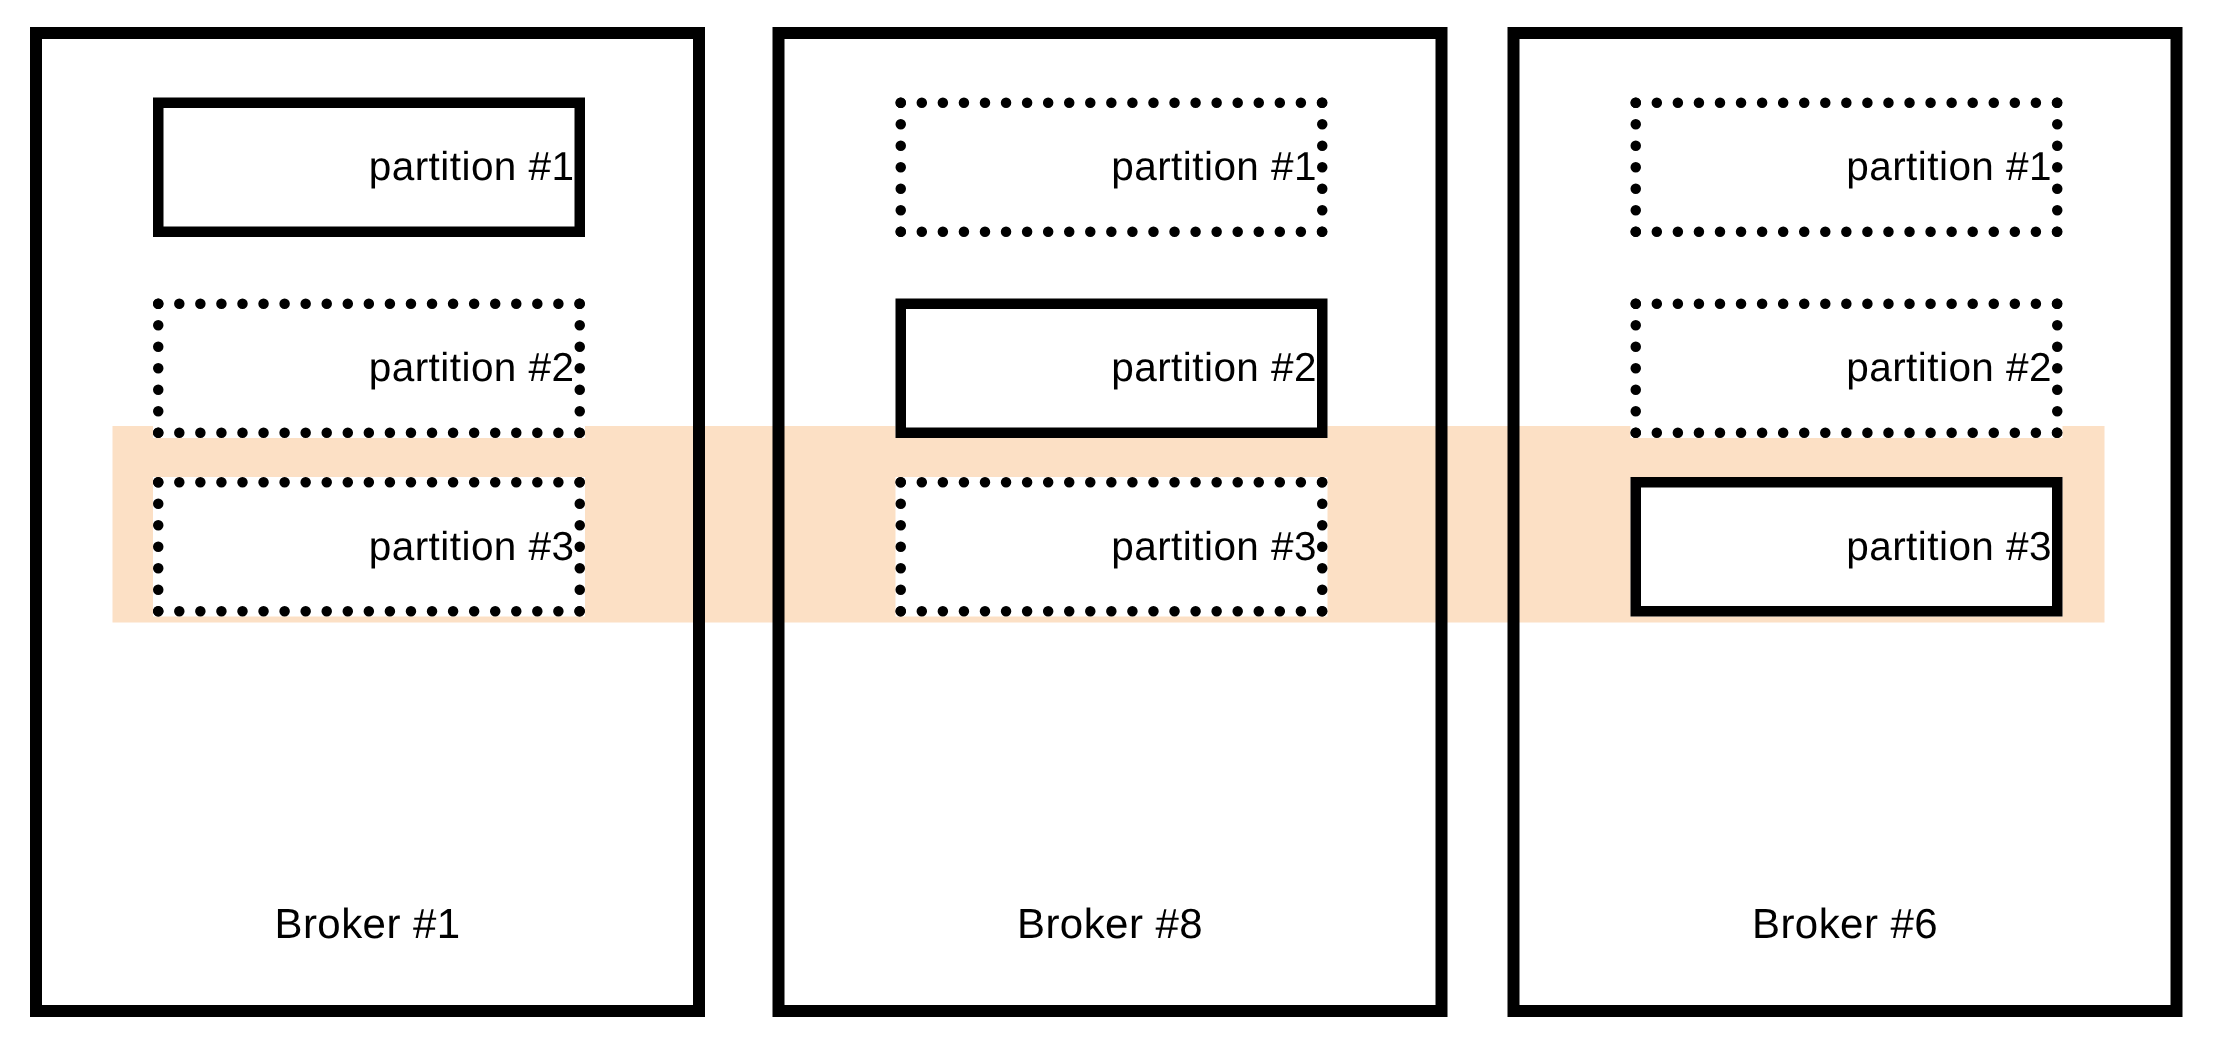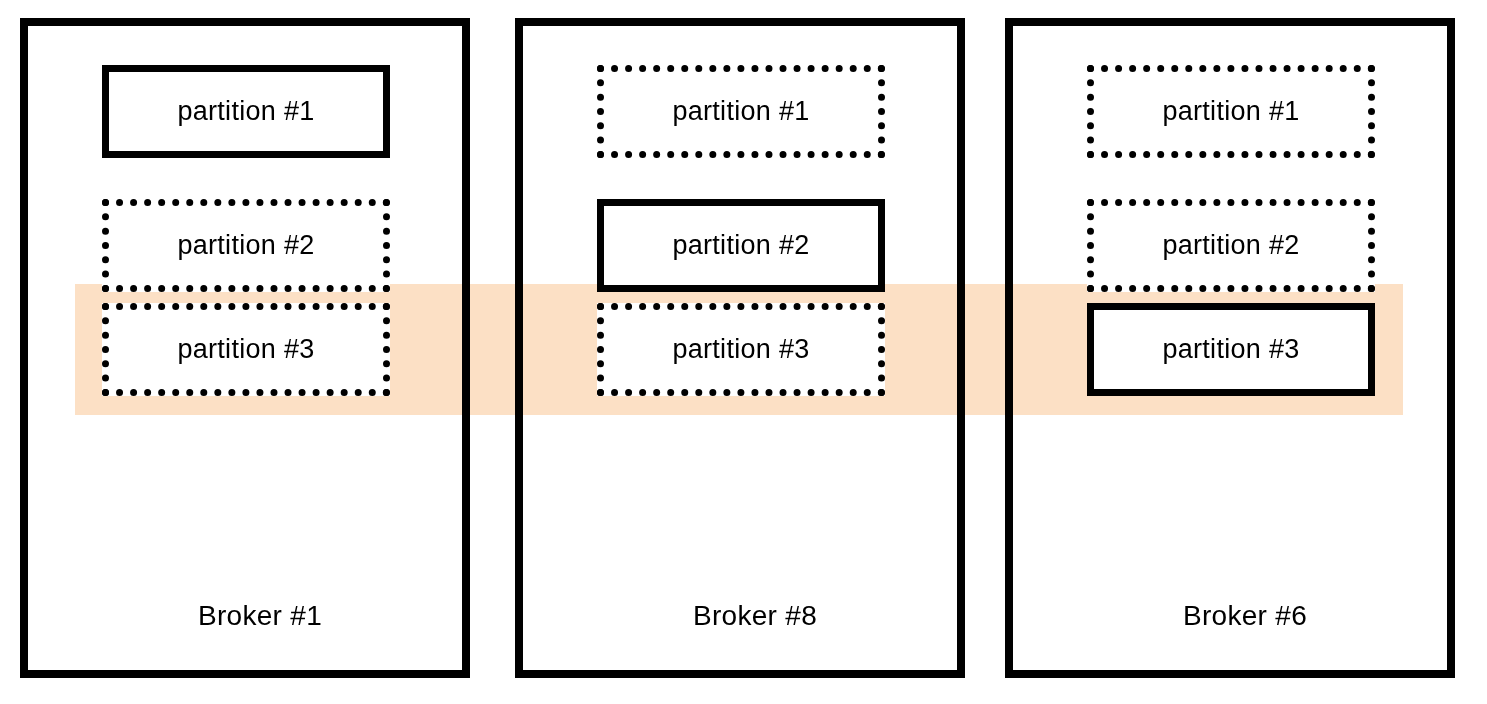--- a/index.html
+++ b/index.html
@@ -40,39 +40,38 @@
   .partition {
     position: absolute;
     left: 74px;
     width: 288px;
     height: 93px;
     box-sizing: border-box;
     background: #ffffff;
     border: 7px solid #000000;
     display: flex;
     align-items: center;
-    justify-content: center;
+    justify-content: flex-end;
     font-size: 27px;
     letter-spacing: 0.3px;
   }
   .partition.row1 { top: 39px; }
   .partition.row2 { top: 173px; }
-  .partition.row3 { top: 277px; }
+  .partition.row3 { top: 292px; }
   .partition.solid  { border-style: solid; }
   .partition.dotted { border-style: dotted; }
 
   .broker-label {
     position: absolute;
     left: 0;
     top: 574px;
     width: 434px;
     text-align: center;
     font-size: 28px;
     letter-spacing: 0.3px;
-    padding-left: 15px;
   }
 </style>
 </head>
 <body>
 
 <div id="canvas">
 
   <div class="highlight-band" style="background: rgb(252, 224, 197);"></div>
 
   <div class="broker b1">

